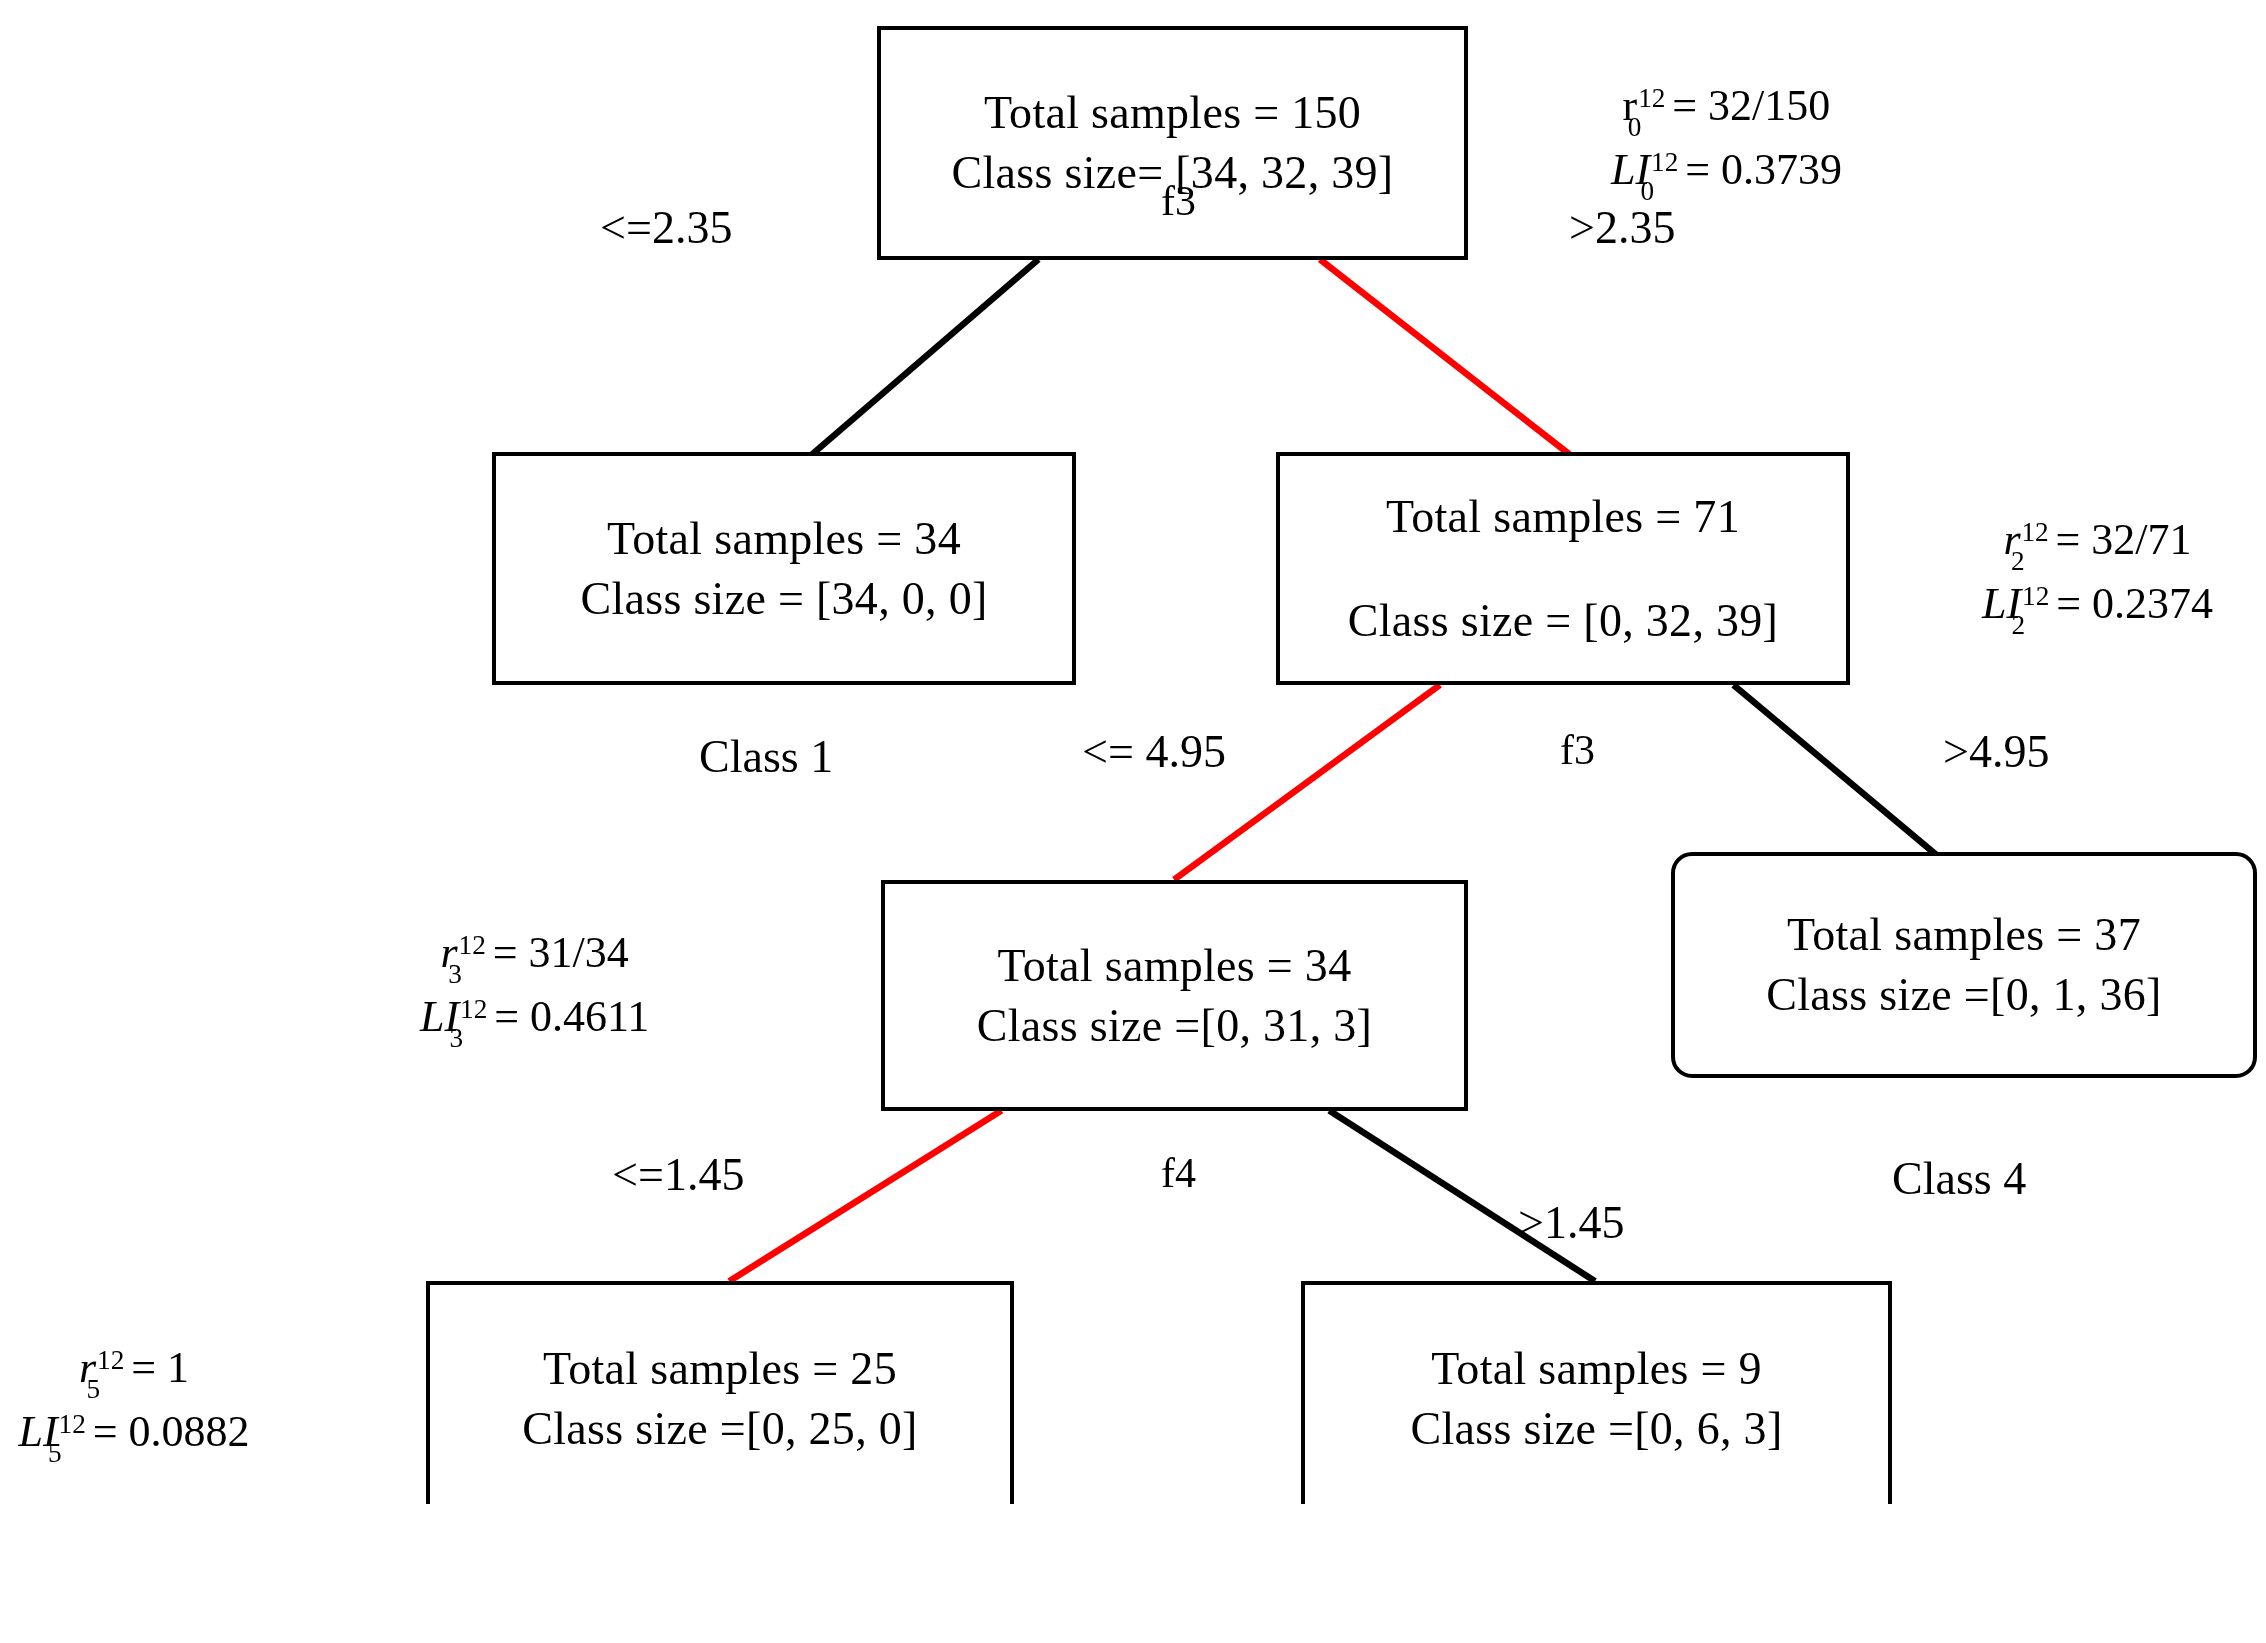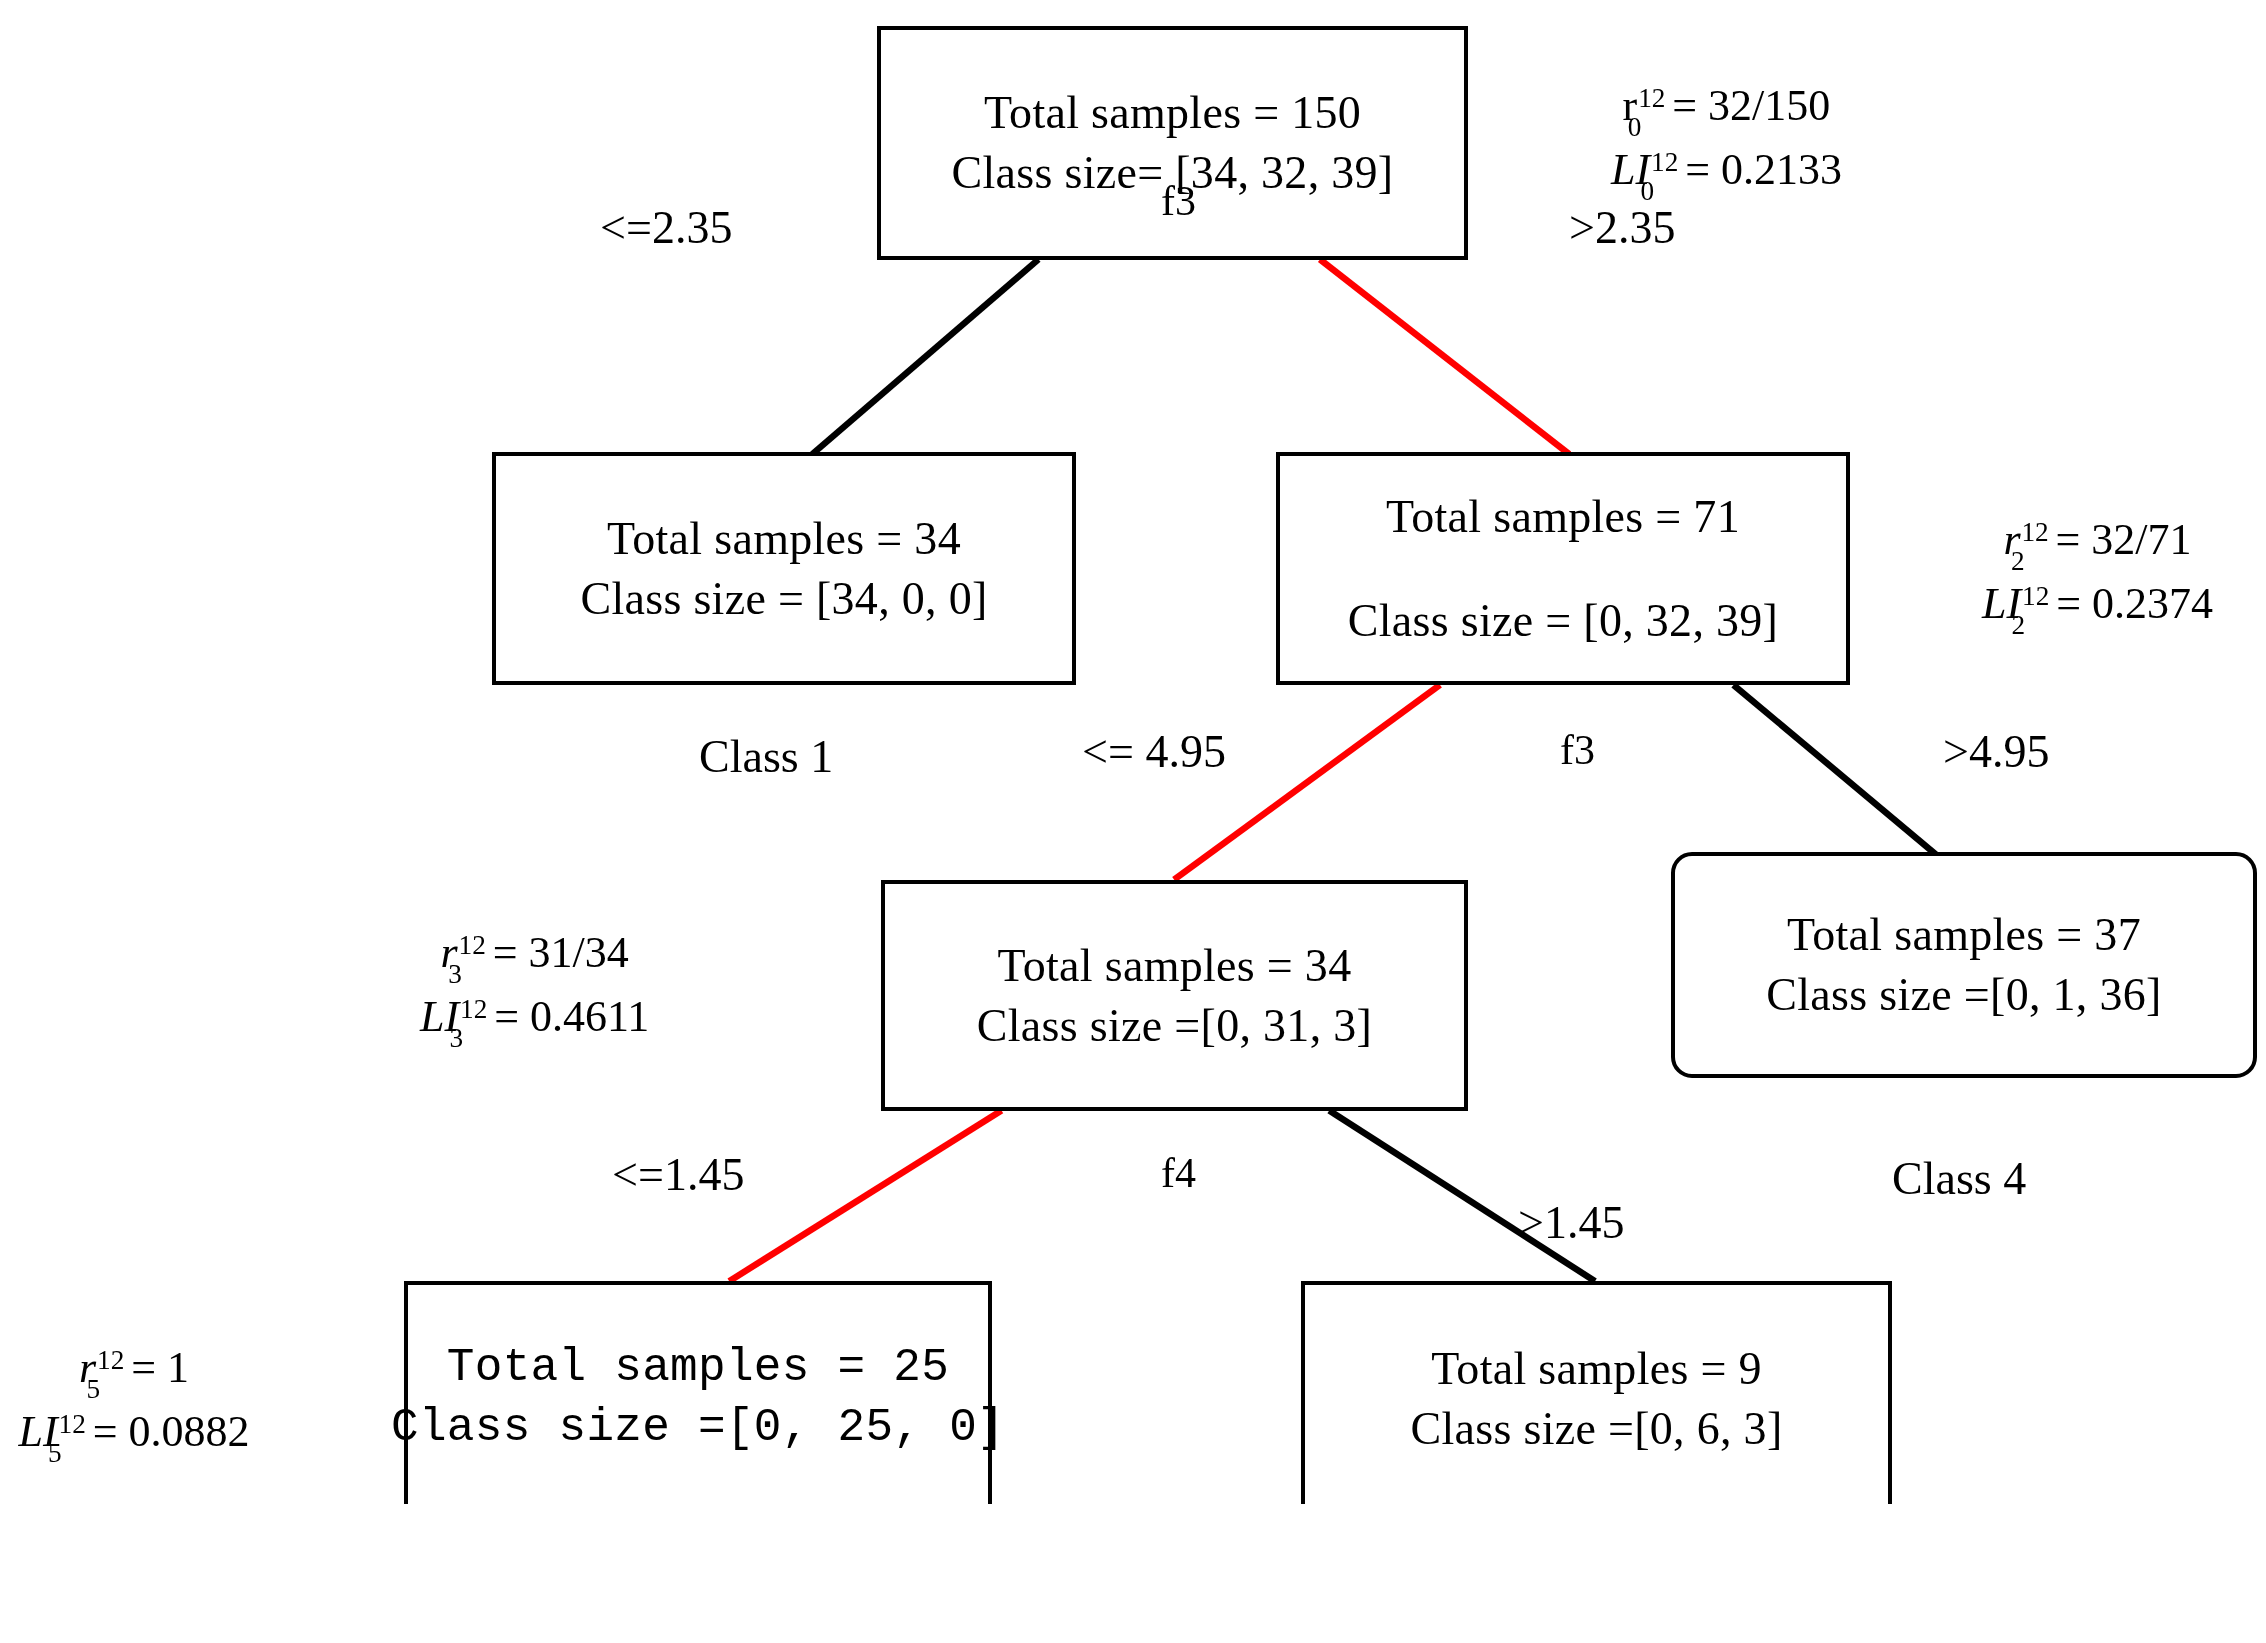--- a/index.html
+++ b/index.html
@@ -116,21 +116,21 @@
   <div class="node" id="node-n3" style="left:881px; top:880px; width:587px; height:231px;">
     <span class="line">Total samples = 34</span>
     <span class="line">Class size =[0, 31, 3]</span>
   </div>
 
   <div class="node" id="node-n4" style="left:1671px; top:852px; width:586px; height:226px;border-radius:21px;">
     <span class="line">Total samples = 37</span>
     <span class="line">Class size =[0, 1, 36]</span>
   </div>
 
-  <div class="node" id="node-n5" style="left:404px; top:1281px; width:588px; height:235px;font-family:Liberation Mono, monospace;">
+  <div class="node" id="node-n5" style="left:426px; top:1281px; width:588px; height:235px;">
     <span class="line">Total samples = 25</span>
     <span class="line">Class size =[0, 25, 0]</span>
   </div>
 
   <div class="node" id="node-n6" style="left:1301px; top:1281px; width:591px; height:235px;">
     <span class="line">Total samples = 9</span>
     <span class="line">Class size =[0, 6, 3]</span>
   </div>
 
   <span class="feature-label" style="left:1161px; top:180px;">f3</span>
@@ -148,21 +148,21 @@
   <span class="class-label" style="left:699px; top:734px;">Class 1</span>
   <span class="class-label" style="left:1892px; top:1156px;">Class 4</span>
   <span class="class-label" style="left:635px; top:1576px;">Class 2</span>
   <span class="class-label" style="left:1569px; top:1576px;">Class 2</span>
 
   <div class="annot" style="left:1611px; top:76px;">
     <span class="arow">
       <span class="mathr">r</span><span class="sup">12</span><span class="sub">0</span><span class="eqtail"> = <span>32/150</span></span>
     </span>
     <span class="arow">
-      <span class="mathi">LI</span><span class="sup">12</span><span class="sub">0</span><span class="eqtail"> = <span>0.2133</span></span>
+      <span class="mathi">LI</span><span class="sup">12</span><span class="sub">0</span><span class="eqtail"> = <span>0.3739</span></span>
     </span>
   </div>
 
   <div class="annot" style="left:1982px; top:510px;">
     <span class="arow">
       <span class="mathi">r</span><span class="sup">12</span><span class="sub">2</span><span class="eqtail"> = <span>32/71</span></span>
     </span>
     <span class="arow">
       <span class="mathi">LI</span><span class="sup">12</span><span class="sub">2</span><span class="eqtail"> = <span>0.2374</span></span>
     </span>

